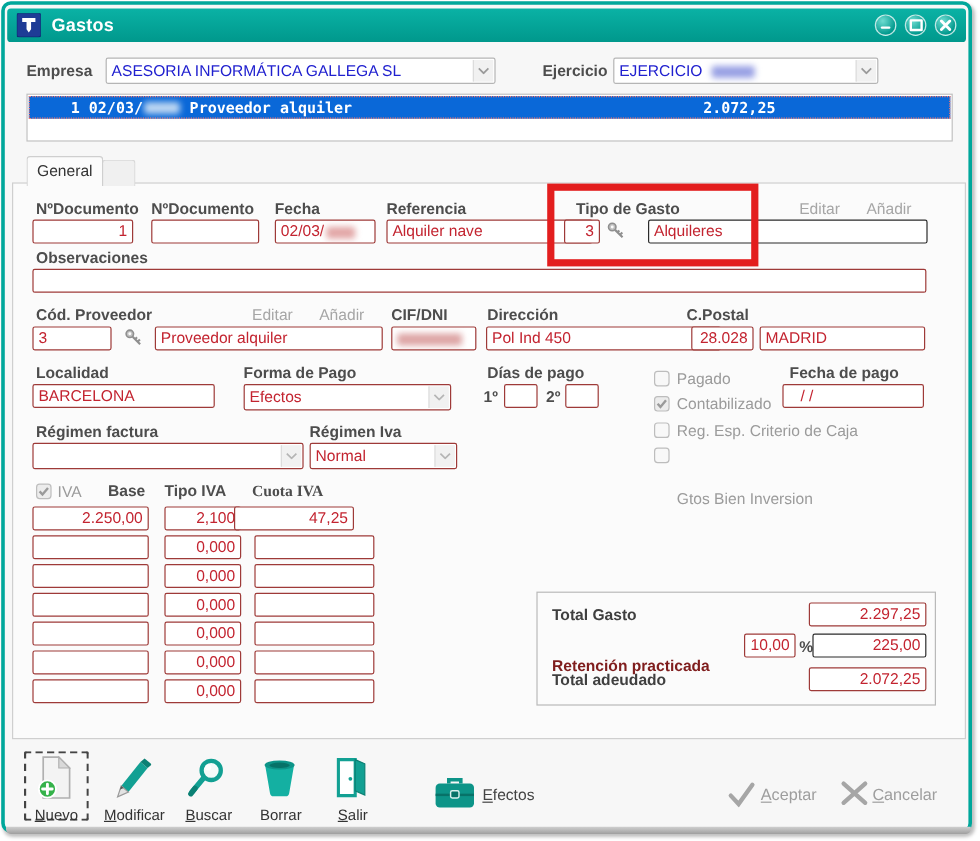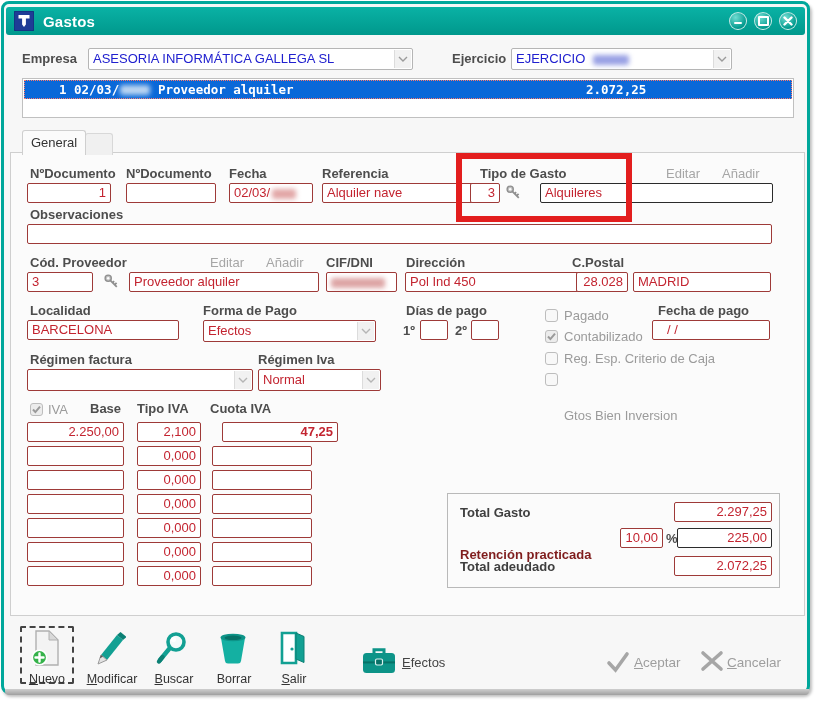--- a/index.html
+++ b/index.html
@@ -212,25 +212,25 @@
 </div>
 
 <div class="cb checked" style="left:30px;top:403px;">
   <svg viewBox="0 0 11 11" width="11" height="11" style="position:absolute;left:0;top:0;">
       <path d="M2 5.5 l2.4 2.6 L9 2.6" fill="none" stroke="#9a9a9a" stroke-width="2"></path>
     </svg>
 </div>
 <div class="lbl gray" style="left:48px;top:402px;">IVA</div>
 <div class="lbl" style="left:90px;top:401px;">Base</div>
 <div class="lbl" style="left:137px;top:401px;">Tipo IVA</div>
-<div class="lbl" style="left:210px;top:401px;">Cuota IVA</div>
+<div class="lbl" style="left:210px;top:401px;font-family:Liberation Serif, serif;">Cuota IVA</div>
 <div id="iva-rows" class="abs" style="left:27px;top:422px;width:290px;height:170px;">
     <div class="fld right" style="left: 0px; top: 0px; width: 97px;">2.250,00</div>
     <div class="fld right" style="left: 110px; top: 0px; width: 64px;">2,100</div>
-    <div class="fld right" style="left: 195px; top: 0px; width: 116px; font-weight: bold;">47,25</div>
+    <div class="fld right" style="left: 168px; top: 0px; width: 100px;">47,25</div>
     <div class="fld right" style="left: 0px; top: 24px; width: 97px;"></div>
     <div class="fld right" style="left: 110px; top: 24px; width: 64px;">0,000</div>
     <div class="fld right" style="left: 185px; top: 24px; width: 100px;"></div>
     <div class="fld right" style="left: 0px; top: 48px; width: 97px;"></div>
     <div class="fld right" style="left: 110px; top: 48px; width: 64px;">0,000</div>
     <div class="fld right" style="left: 185px; top: 48px; width: 100px;"></div>
     <div class="fld right" style="left: 0px; top: 72px; width: 97px;"></div>
     <div class="fld right" style="left: 110px; top: 72px; width: 64px;">0,000</div>
     <div class="fld right" style="left: 185px; top: 72px; width: 100px;"></div>
     <div class="fld right" style="left: 0px; top: 96px; width: 97px;"></div>

